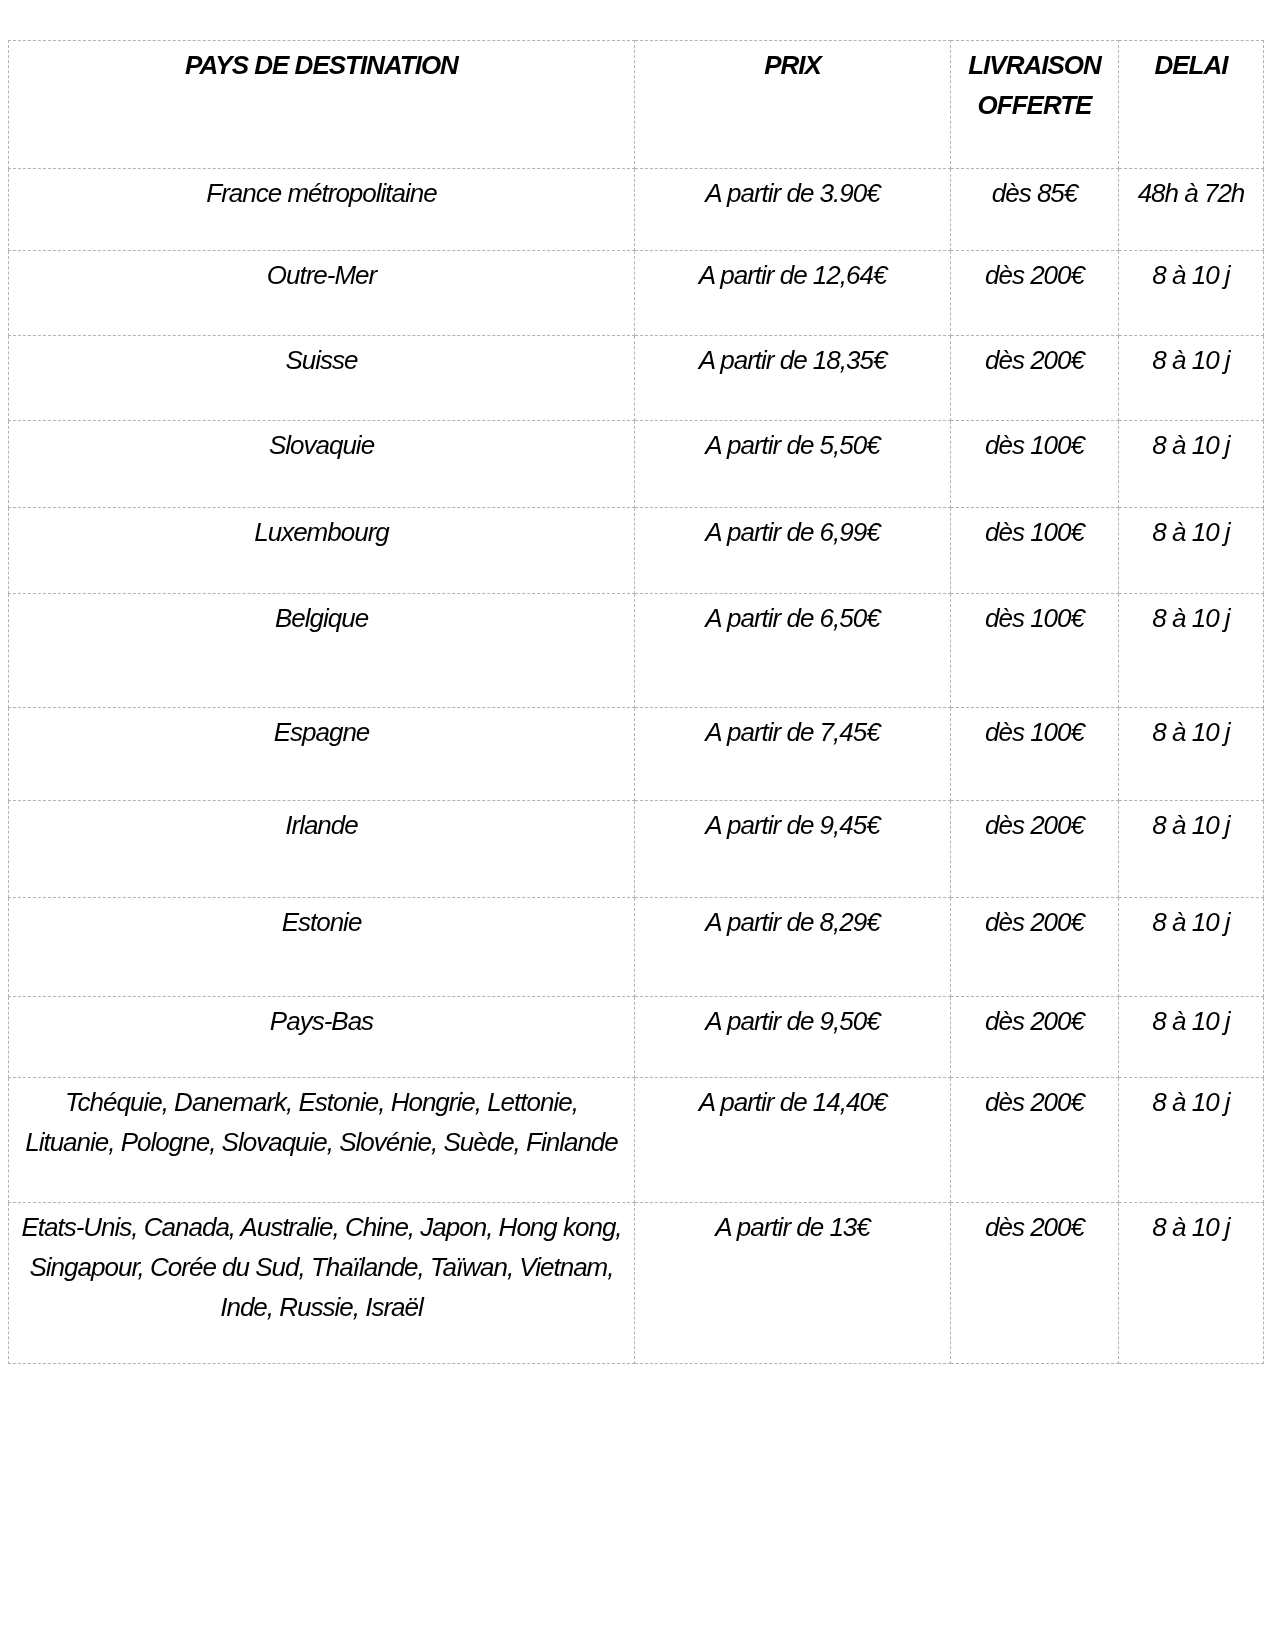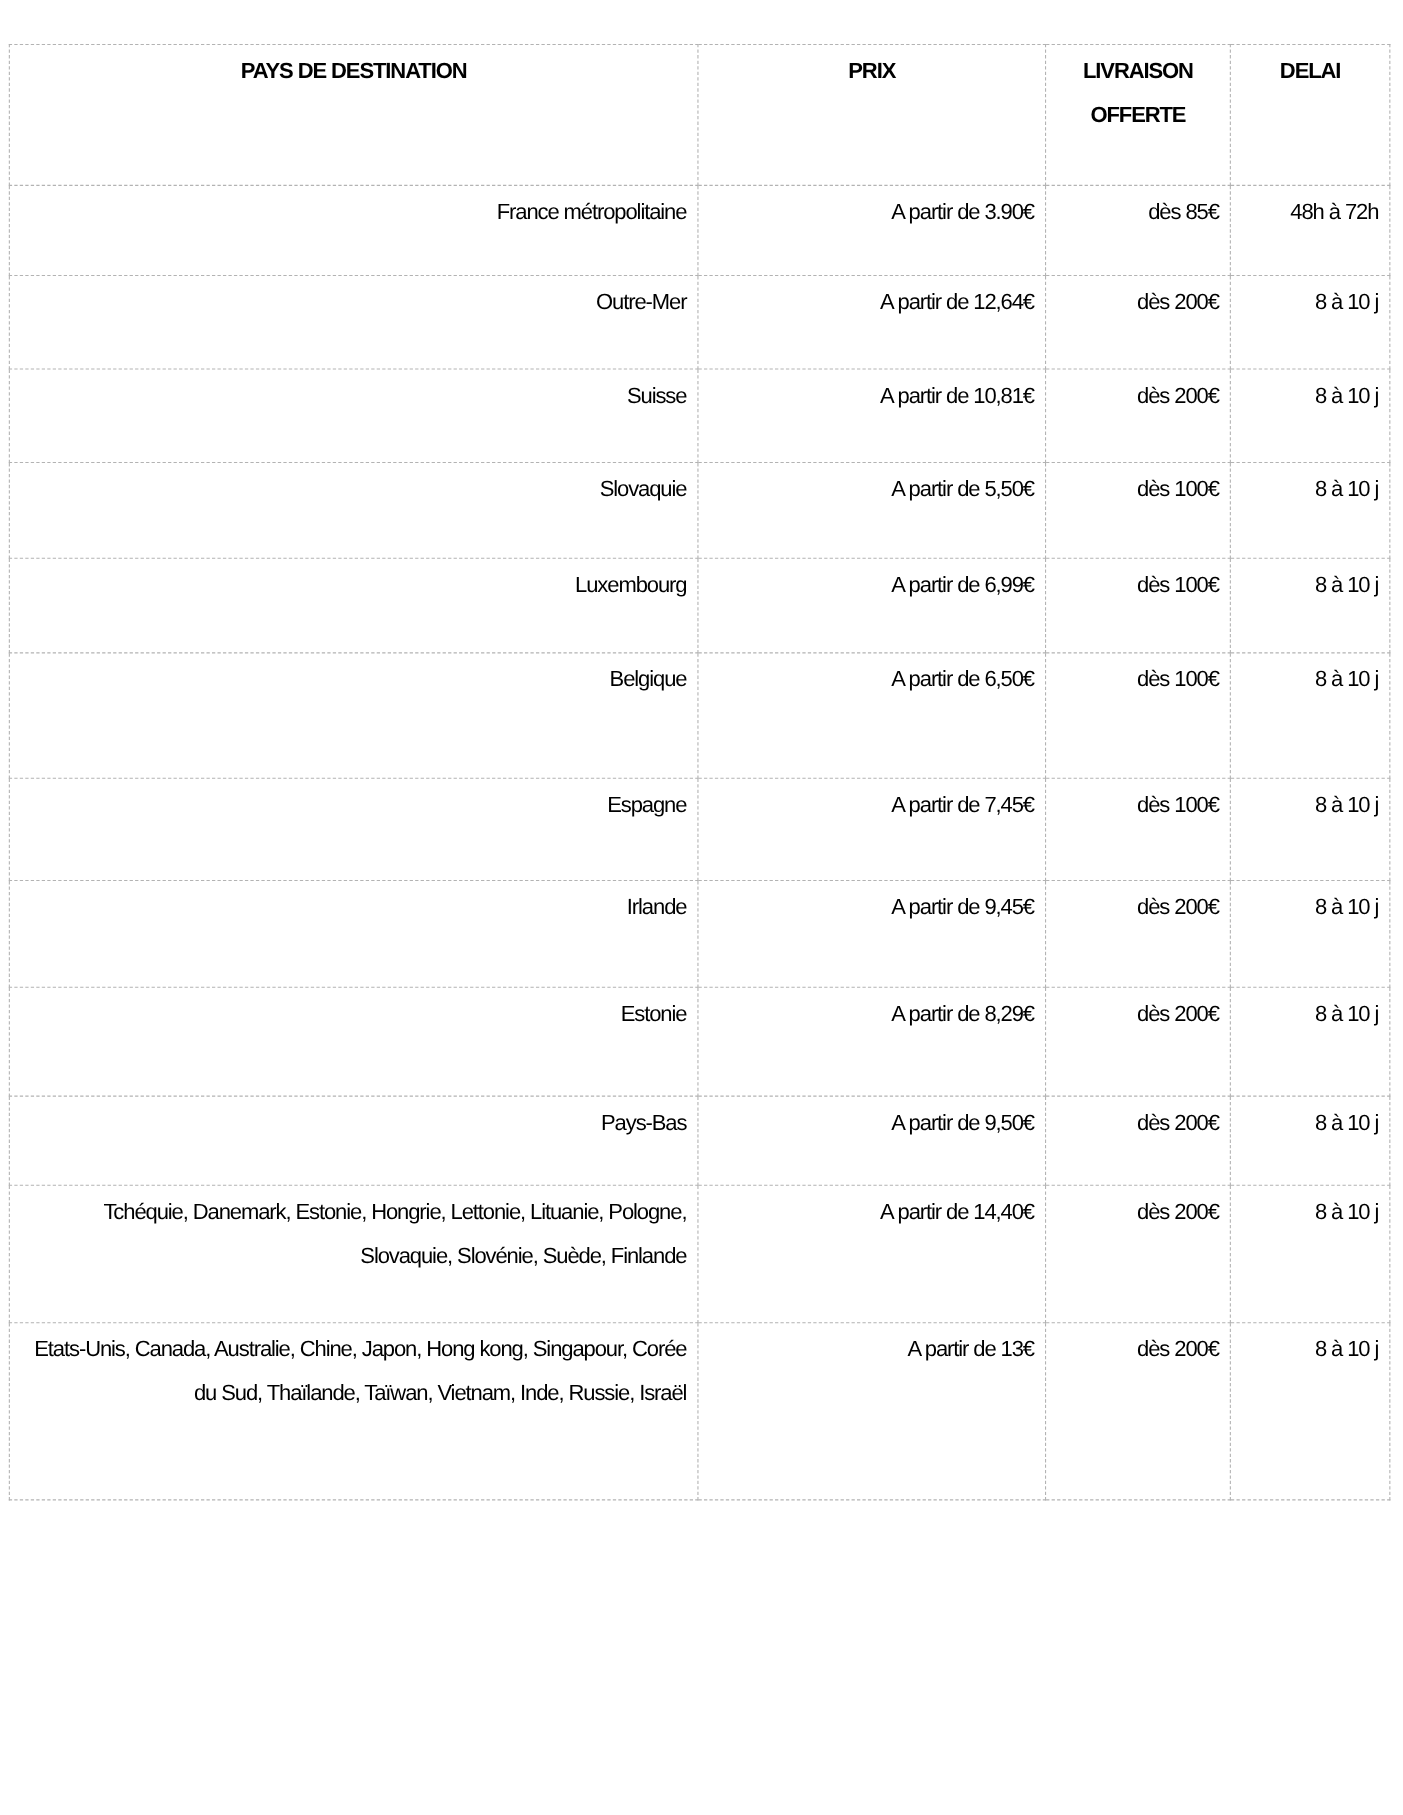--- a/index.html
+++ b/index.html
@@ -11,37 +11,38 @@
     width: 1275px;
     height: 1650px;
     font-family: "Liberation Sans", "DejaVu Sans", sans-serif;
     color: #000000;
   }
   table.rates {
     border-collapse: collapse;
     table-layout: fixed;
     width: 1255px;
     margin: 40px 0 0 8px;
-    font-size: 20px;
+    font-size: 26px;
     line-height: 40px;
     letter-spacing: -1px;
+    font-style: italic;
   }
   table.rates td, table.rates th {
     border: 1px dashed #b3b3b3;
     vertical-align: top;
     padding: 4px 10px 8px 10px;
     overflow: hidden;
   }
   table.rates th {
     font-weight: bold;
     text-align: center;
   }
   table.rates td {
     font-weight: normal;
-    text-align: right;
+    text-align: center;
   }
 </style>
 </head>
 <body>
 
 <table class="rates">
   <colgroup>
     <col style="width:626px">
     <col style="width:316px">
     <col style="width:168px">
@@ -63,21 +64,21 @@
       <td>48h à 72h</td>
     </tr>
     <tr style="height:85px">
       <td>Outre-Mer</td>
       <td>A partir de 12,64€</td>
       <td>dès 200€</td>
       <td>8 à 10 j</td>
     </tr>
     <tr style="height:85px">
       <td>Suisse</td>
-      <td>A partir de 10,81€</td>
+      <td>A partir de 18,35€</td>
       <td>dès 200€</td>
       <td>8 à 10 j</td>
     </tr>
     <tr style="height:87px">
       <td>Slovaquie</td>
       <td>A partir de 5,50€</td>
       <td>dès 100€</td>
       <td>8 à 10 j</td>
     </tr>
     <tr style="height:86px">

